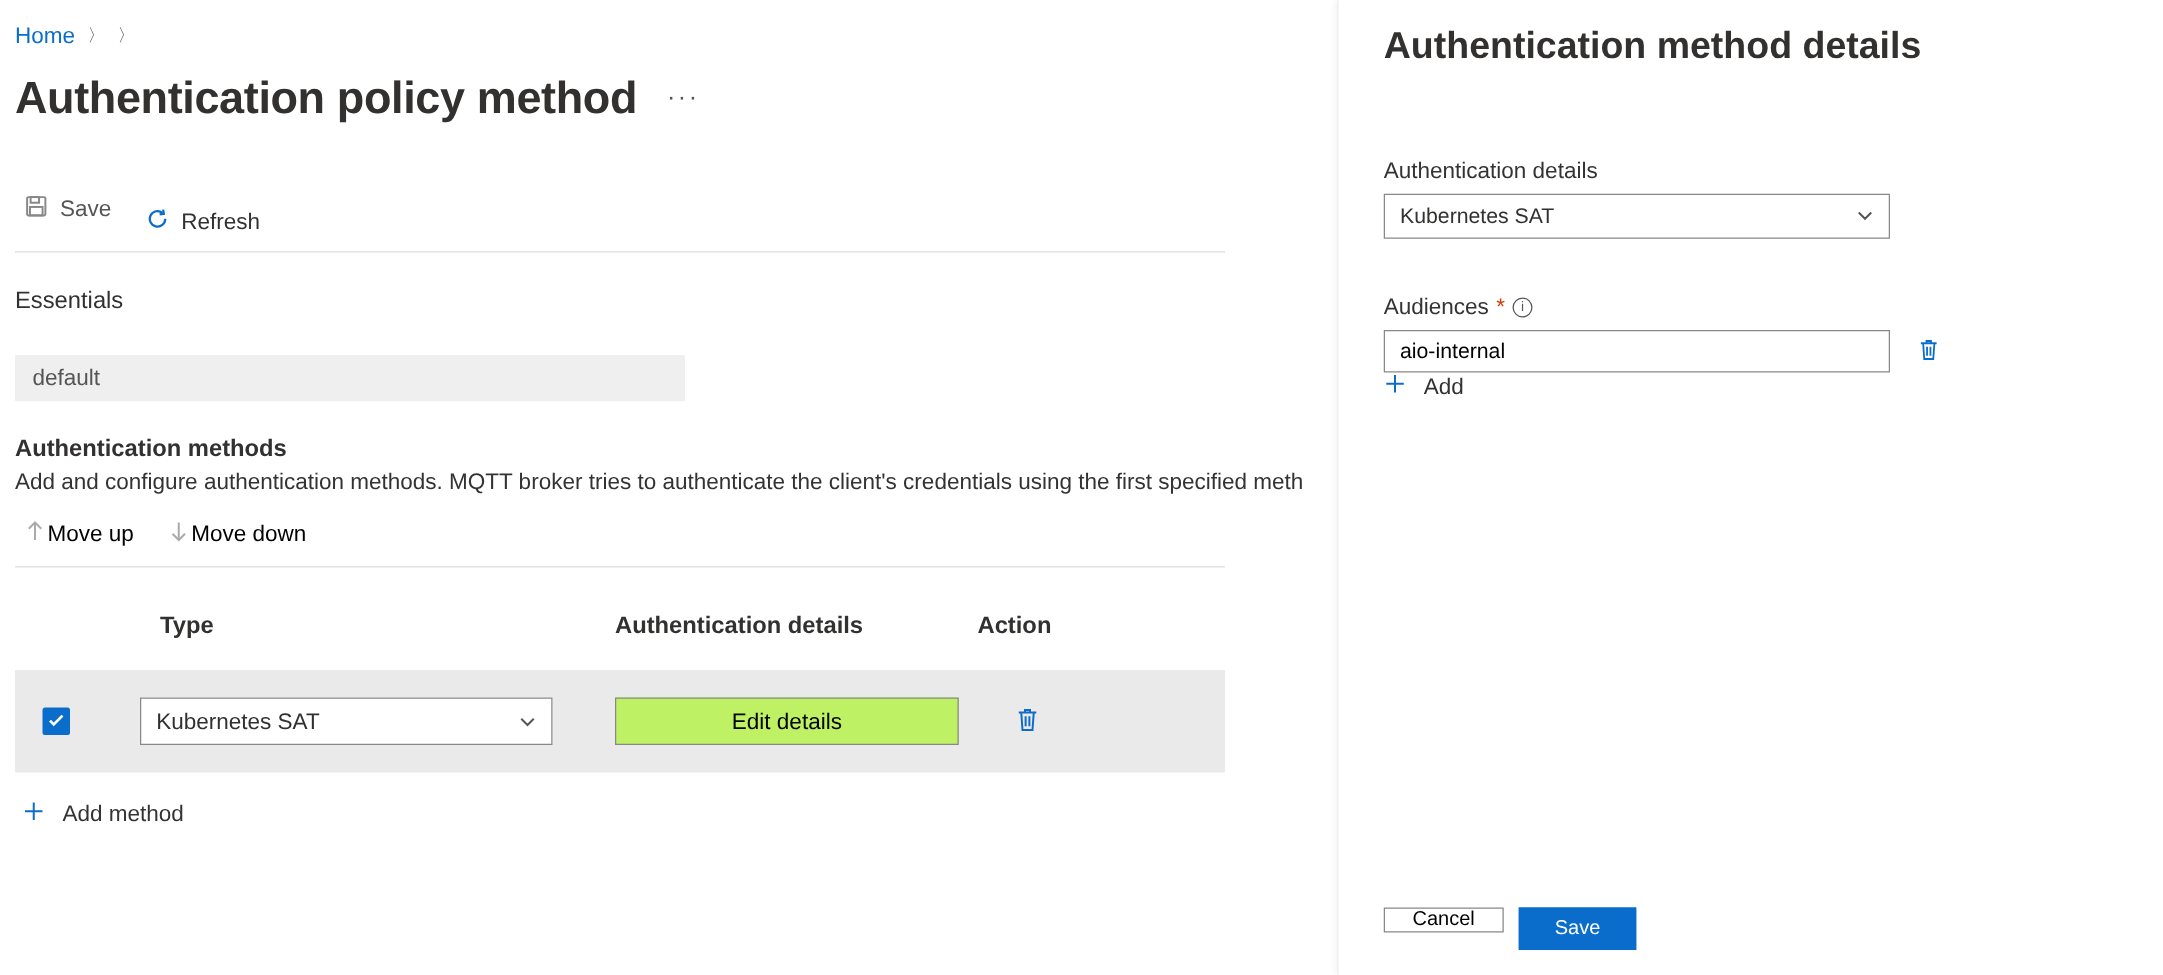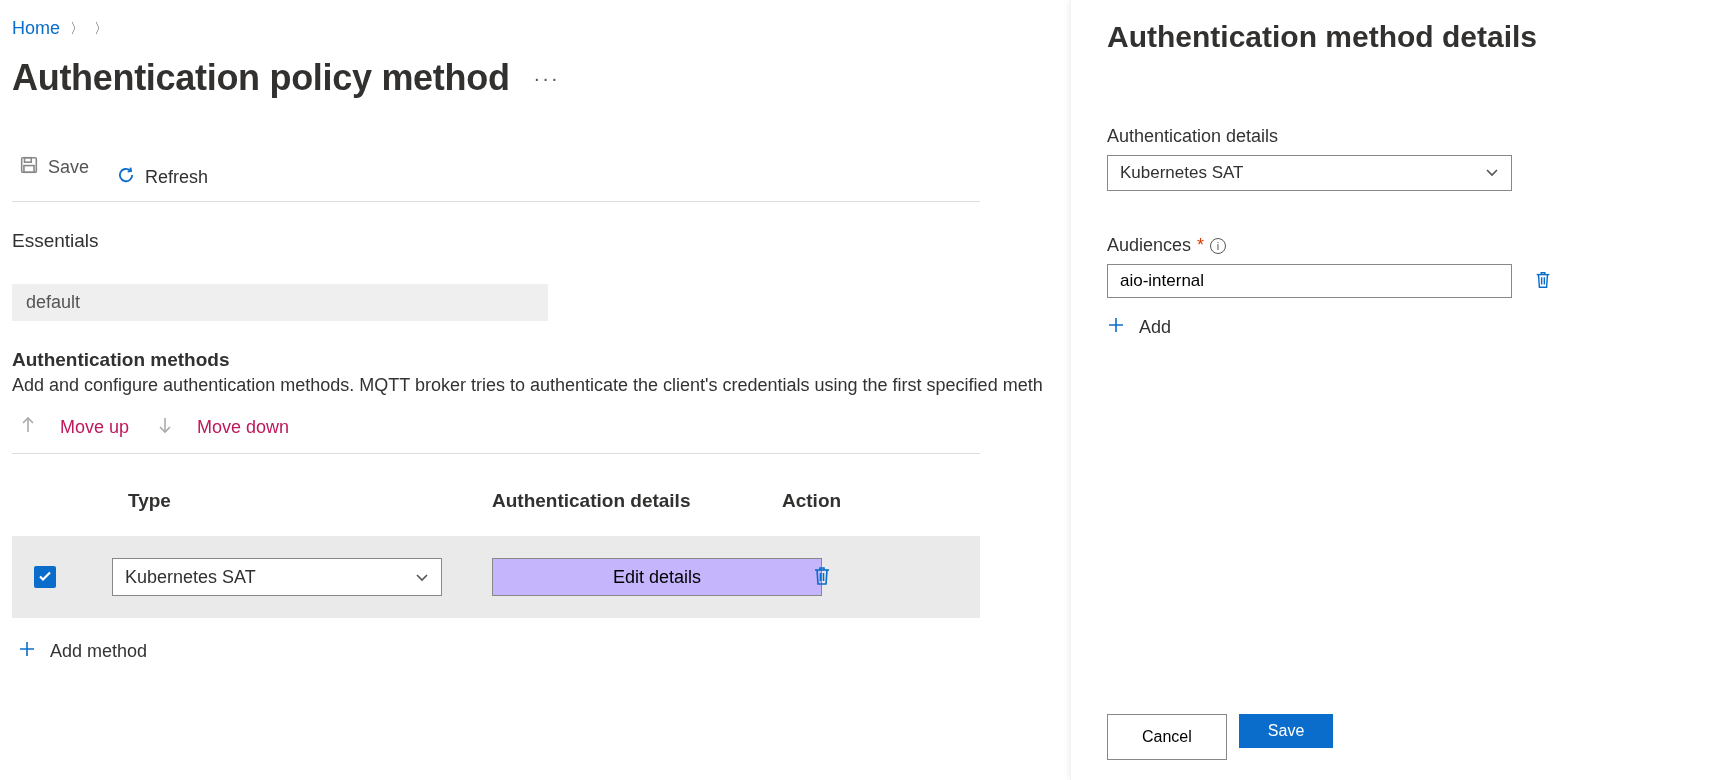--- a/index.html
+++ b/index.html
@@ -56,21 +56,21 @@
 
   
   .auth-h { font-size: 19px; font-weight:600; margin-top: 28px; margin-bottom: 4px; }
   .auth-desc { font-size: 18px; color:#333; margin-bottom: 14px; white-space: nowrap; overflow: hidden; }
 
   .move-bar {
     display:flex; gap: 28px; align-items:center;
     border-bottom:1px solid #ddd; padding: 6px 0 14px 8px; margin-right:90px;
     margin-bottom: 26px;
   }
-  .move-btn { display:inline-flex; align-items:center; gap:24px; font-size:18px; color:#be185d; cursor: default; }
+  .move-btn { display:inline-flex; align-items:center; gap:2px; font-size:18px; color:#000000; cursor: default; }
   .move-btn svg { width:16px; height:18px; }
 
   
   .grid { margin-right:90px; }
   .grid-head, .grid-row {
     display:grid;
     grid-template-columns: 100px 380px 290px 1fr;
     align-items:center;
   }
   .grid-head { font-size:19px; font-weight:600; padding: 10px 0 24px 0; }
@@ -84,21 +84,21 @@
     cursor:pointer;
   }
   .chk svg { width:14px; height:14px; }
   .select-box {
     display:flex; align-items:center; justify-content:space-between;
     background:#fff; border:1px solid #8a8886; height:38px;
     padding: 0 12px; font-size:18px; cursor:pointer; width: 330px;
   }
   .select-box .caret { color:#555; }
   .edit-btn {
-    background:#c4b5fd; border:1px solid #8a8886; height:38px; width:330px;
+    background:#bef264; border:1px solid #8a8886; height:38px; width:275px;
     font-size:18px; cursor:pointer; text-align:center;
   }
   .del-icon { color:#0b6dcb; cursor:pointer; margin-left: 30px; }
   .del-icon svg { width:20px; height:22px; }
 
   .add-row { display:flex; align-items:center; gap:14px; margin-top:22px; font-size:18px; color:#333; cursor:pointer; padding-left:6px;}
   .plus { color:#0b6dcb; }
   .plus svg { width:18px; height:18px; }
 
   
@@ -108,34 +108,34 @@
   .info-c {
     border:1px solid #555; width:16px; height:16px; border-radius:50%;
     display:inline-flex; align-items:center; justify-content:center;
     font-size:11px; color:#555;
   }
   .p-select {
     display:flex; align-items:center; justify-content:space-between;
     border:1px solid #8a8886; height:36px; padding:0 12px; font-size:17px;
     width: 405px; cursor:pointer; margin-bottom: 44px;
   }
-  .p-input-row { display:flex; align-items:center; gap: 22px; margin-bottom: 18px;}
+  .p-input-row { display:flex; align-items:center; gap: 22px; }
   .p-input {
     border:1px solid #8a8886; height:34px; padding:0 12px; font-size:17px;
     width: 405px; outline:none; font-family:inherit;
   }
   .p-del { color:#0b6dcb; cursor:pointer; }
   .p-del svg { width:18px; height:20px; }
   .p-add { display:flex; align-items:center; gap:14px; font-size:18px; cursor:pointer; }
 
   .panel-footer {
     margin-top:auto; display:flex; gap:12px;
   }
   .btn-sec {
-    border:1px solid #8a8886; background:#fff; height:46px; padding:0 34px;
+    border:1px solid #8a8886; background:#fff; height:20px; padding:0 22px;
     font-size:16px; cursor:pointer;
   }
   .btn-pri {
     border:1px solid #0b6dcb; background:#0b6dcb; color:#fff; height:34px;
     padding:0 28px; font-size:16px; cursor:pointer;
   }
 </style>
 </head>
 <body>
 

